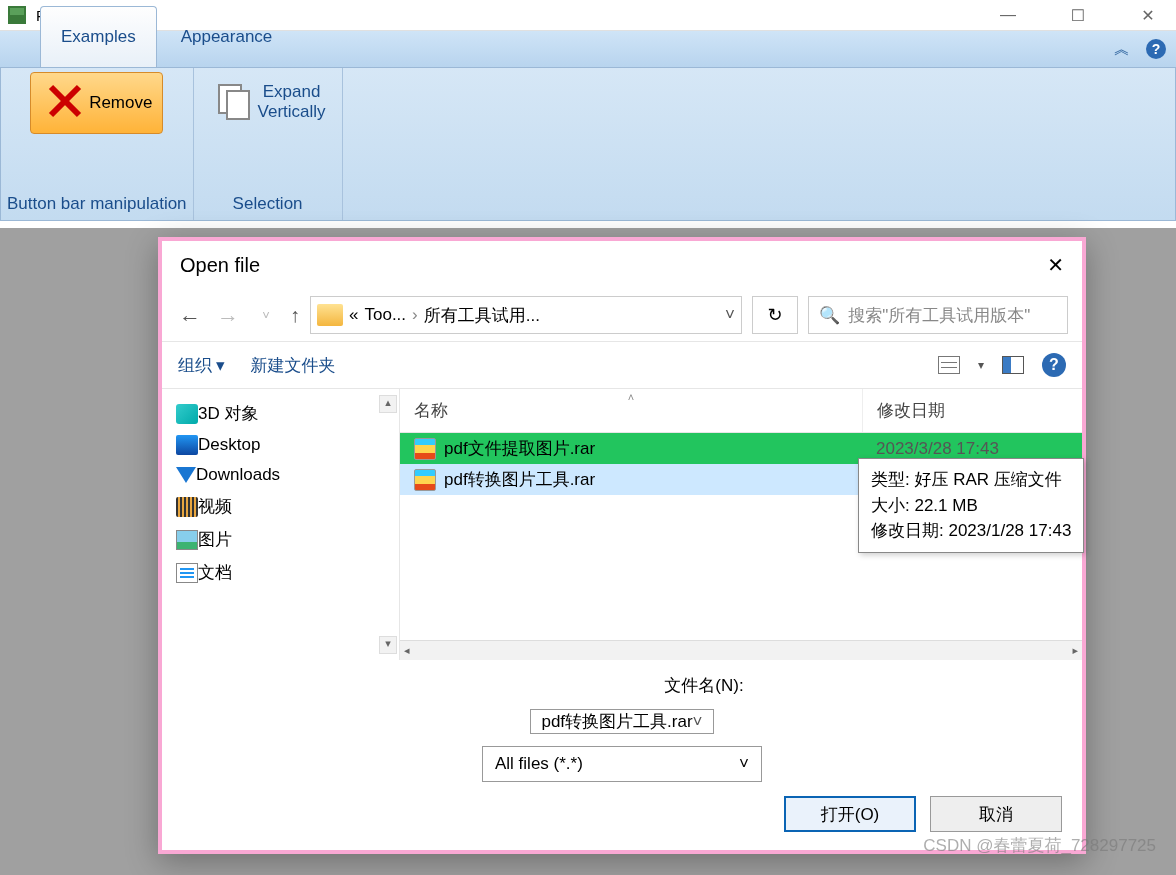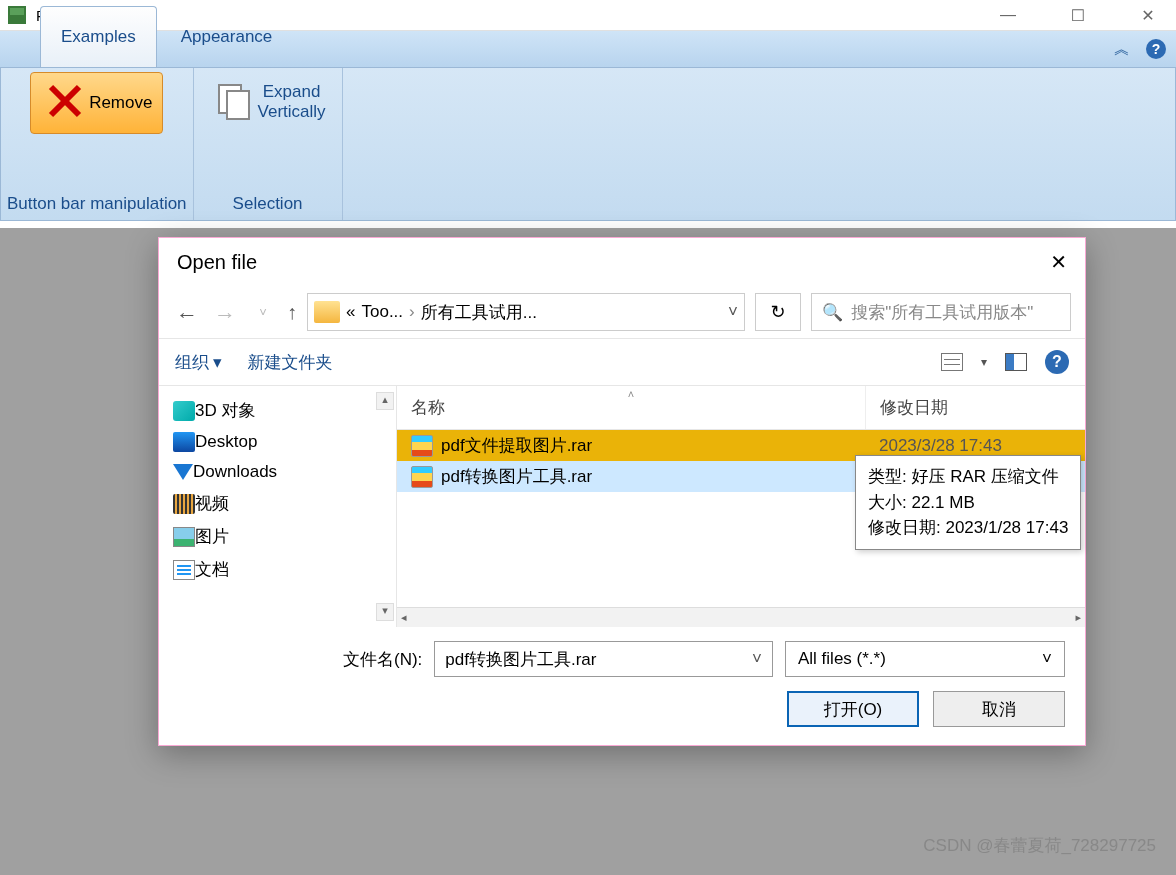--- a/index.html
+++ b/index.html
@@ -29,21 +29,21 @@
 .ribbon-btn .icon { width: 48px; height: 48px; display: flex; align-items: center; justify-content: center; margin-bottom: 4px; }
 .ribbon-btn .label { font-size: 17px; color: #1a4d8b; text-align: center; line-height: 1.2; }
 .ribbon-btn.selected .label { color: #000; }
 .remove-x { stroke: #c00; stroke-width: 6; }
 .expand-icon rect { fill: #fff; stroke: #888; stroke-width: 2; }
 
 
 .backdrop { position: absolute; left: 0; top: 228px; right: 0; bottom: 0; background: #a0a0a0; }
 
 
-.dialog { position: absolute; left: 158px; top: 237px; width: 928px; height: 509px; background: #fff; border: 1px solid #f9a8d4; box-shadow: 0 8px 30px rgba(0,0,0,0.3); display: flex; flex-direction: column; }
+.dialog { position: absolute; left: 158px; top: 237px; width: 928px; height: 617px; background: #fff; border: 4px solid #f9a8d4; box-shadow: 0 8px 30px rgba(0,0,0,0.3); display: flex; flex-direction: column; }
 .dlg-title { height: 48px; display: flex; align-items: center; padding: 0 18px; font-size: 20px; }
 .dlg-title .close { margin-left: auto; font-size: 20px; cursor: default; }
 .dlg-nav { height: 52px; display: flex; align-items: center; padding: 0 14px; gap: 10px; }
 .nav-arrow { width: 28px; text-align: center; font-size: 22px; color: #555; }
 .nav-arrow.disabled { color: #bbb; }
 .nav-up { font-size: 20px; color: #555; }
 .breadcrumb { flex: 1; height: 38px; border: 1px solid #ccc; display: flex; align-items: center; padding: 0 6px; gap: 6px; font-size: 17px; }
 .bc-folder { width: 26px; height: 22px; background: linear-gradient(#ffe292, #f4b63f); border-radius: 2px; }
 .bc-sep { color: #888; }
 .bc-chevron { margin-left: auto; color: #555; }
@@ -74,31 +74,31 @@
 .tree-scroll div { width: 100%; height: 18px; text-align: center; font-size: 11px; color: #666; background: #f2f2f2; border: 1px solid #ddd; }
 
 .filelist { flex: 1; display: flex; flex-direction: column; position: relative; }
 .fl-header { display: flex; border-bottom: 1px solid #e6e6e6; font-size: 17px; color: #444; }
 .fl-col { padding: 10px 14px; }
 .fl-col.name { flex: 1; position: relative; }
 .fl-col.name .sort { position: absolute; left: 50%; top: 2px; transform: translateX(-50%); font-size: 11px; color: #888; }
 .fl-col.date { width: 220px; border-left: 1px solid #eee; }
 .fl-rows { flex: 1; }
 .fl-row { display: flex; align-items: center; font-size: 17px; padding: 4px 0; cursor: default; }
-.fl-row.hover { background: #eab308; }
+.fl-row.hover { background: #22c55e; }
 .fl-row.selected { background: #cde8ff; }
 .fl-row .name { flex: 1; display: flex; align-items: center; gap: 8px; padding-left: 14px; }
 .fl-row .date { width: 220px; padding-left: 14px; color: #555; }
 .ico-rar { width: 22px; height: 22px; background: linear-gradient(#3cf 0 30%, #ffd54f 30% 70%, #e64a19 70%); border: 1px solid #999; border-radius: 2px; }
 .fl-hscroll { height: 20px; background: #f2f2f2; border-top: 1px solid #ddd; display: flex; align-items: center; justify-content: space-between; padding: 0 4px; font-size: 11px; color: #666; }
 
 .tooltip { position: absolute; left: 458px; top: 69px; background: #fff; border: 1px solid #888; padding: 8px 12px; font-size: 17px; line-height: 1.5; box-shadow: 2px 2px 6px rgba(0,0,0,0.2); z-index: 10; white-space: nowrap; }
 
 .dlg-footer { padding: 14px 20px 18px; }
-.fn-row { display: flex; align-items: center; gap: 12px; margin-bottom: 14px; }
+.fn-row { display: flex; align-items: center; gap: 12px; margin-bottom: 14px; flex-direction: column; }
 .fn-label { font-size: 17px; margin-left: 164px; }
 .fn-input { flex: 1; height: 36px; border: 1px solid #999; padding: 0 10px; font-size: 17px; display: flex; align-items: center; justify-content: space-between; }
 .fn-input .chev { color: #555; }
 .filter { width: 280px; height: 36px; border: 1px solid #999; padding: 0 12px; font-size: 17px; display: flex; align-items: center; justify-content: space-between; }
 .btn-row { display: flex; justify-content: flex-end; gap: 14px; }
 .btn { width: 132px; height: 36px; border: 1px solid #999; background: #eee; font-size: 17px; display: flex; align-items: center; justify-content: center; cursor: default; }
 .btn.primary { border: 2px solid #0a64b4; background: #eaf2fb; }
 
 .watermark { position: absolute; right: 20px; bottom: 18px; font-size: 17px; color: rgba(120,120,120,0.6); }
 </style>

